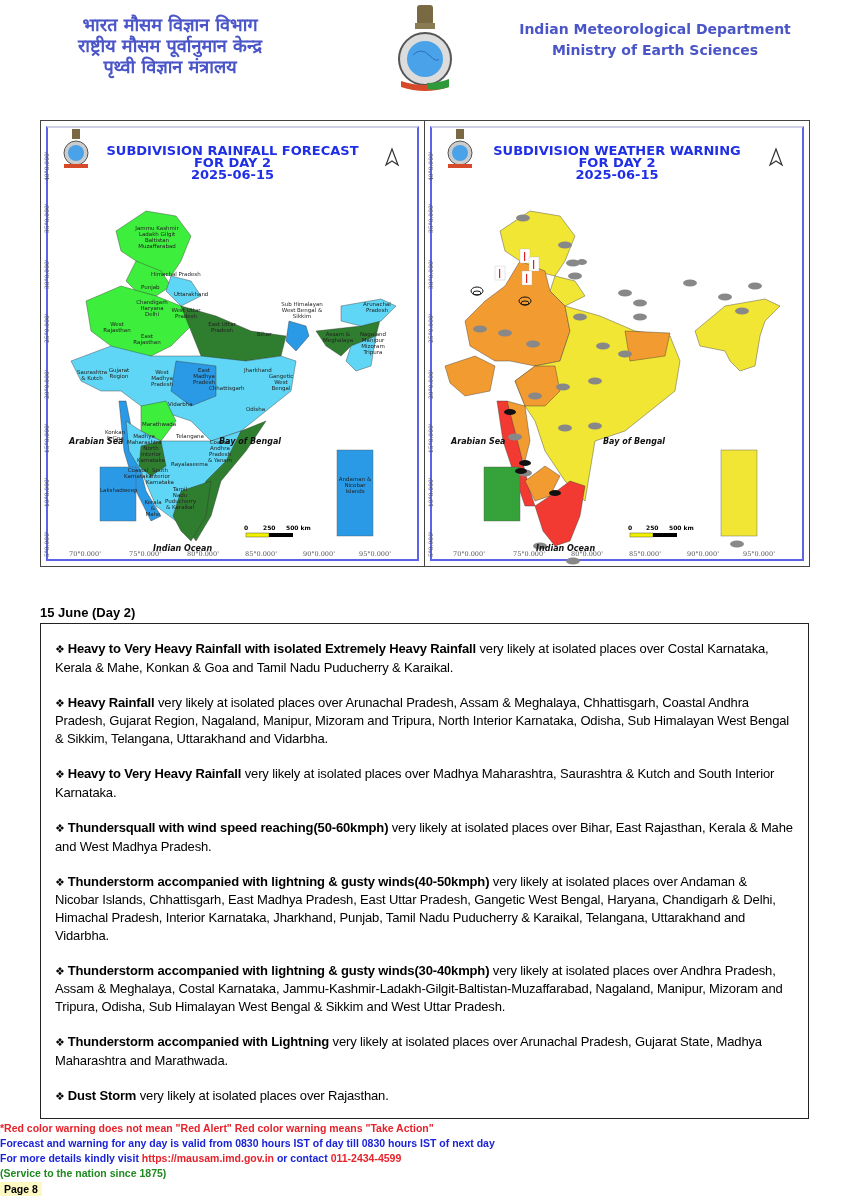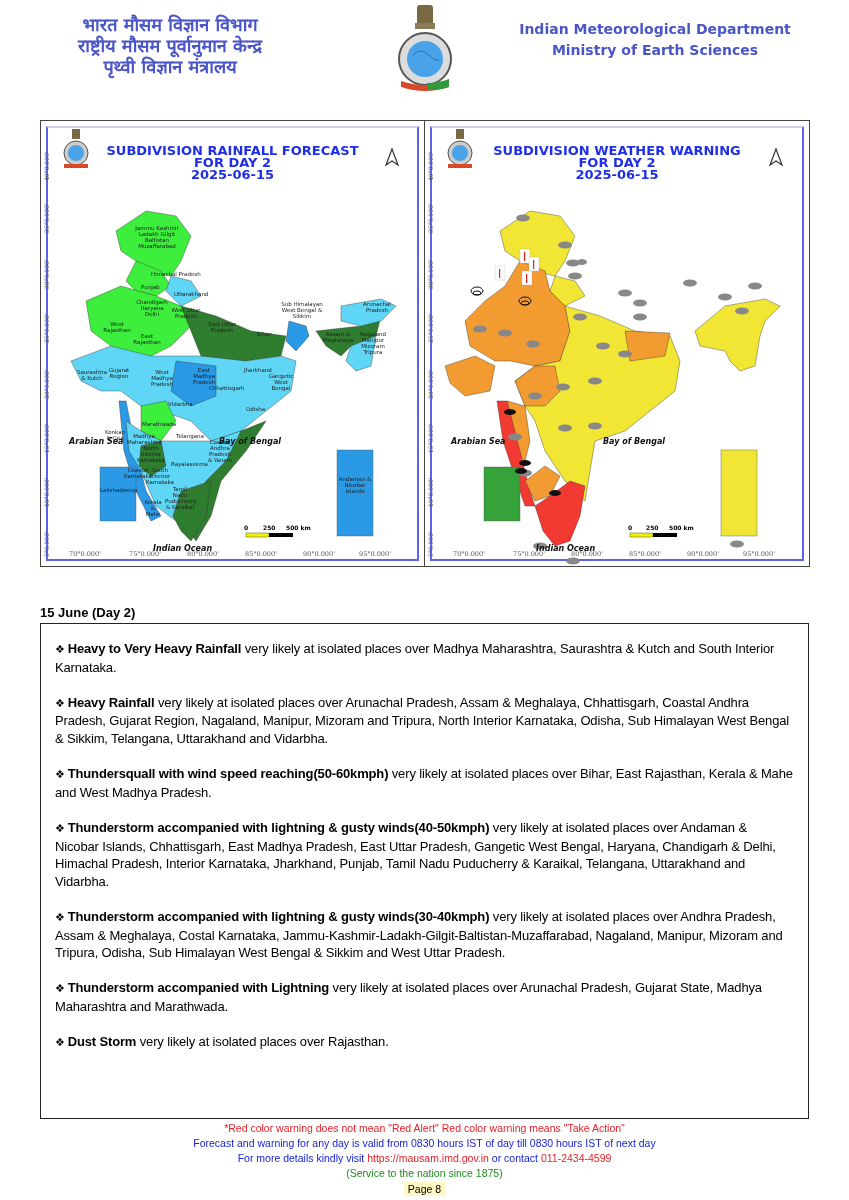--- a/index.html
+++ b/index.html
@@ -29,21 +29,21 @@
 
   
   .day-head { position: absolute; left: 40px; top: 605px; font-weight: bold; font-size: 13px; color: #000;
     font-family: "Liberation Sans", sans-serif; }
   .warn-box { position: absolute; left: 40px; top: 623px; width: 769px; height: 496px; border: 1.5px solid #222; padding: 16px 14px 0 14px; }
   .warn-item { font-size: 13px; line-height: 17.6px; margin-bottom: 17.6px; font-family: "Liberation Sans", sans-serif; letter-spacing: -0.15px; }
   .warn-item b { font-weight: bold; }
   .bullet { font-size: 11px; margin-right: 3px; }
 
   
-  .footer { position: absolute; left: 0; top: 1121px; width: 849px; text-align: center; font-weight: normal; font-size: 10.5px; line-height: 15px; font-family: "Liberation Sans", sans-serif; }
+  .footer { position: absolute; left: 0; top: 1121px; width: 849px; font-weight: bold; font-size: 10.5px; line-height: 15px; font-family: "Liberation Sans", sans-serif; }
   .f-red { color: #e8212a; }
   .f-blue { color: #1a23d8; }
   .f-green { color: #1f8a1f; }
   .page-badge { display: inline-block; background: #fef9c3; color: #000; padding: 0 4px; margin-top: 1px; line-height: 14px; }
 </style>
 </head>
 <body>
 
 <div class="hdr-hindi">
   <div>भारत मौसम विज्ञान विभाग</div>
@@ -303,22 +303,23 @@
     <div class="sea" style="left:111px; top:423px">Indian Ocean</div>
     <div class="scale-lbl" style="left:203px; top:403px">0</div>
     <div class="scale-lbl" style="left:221px; top:403px">250</div>
     <div class="scale-lbl" style="left:244px; top:403px">500 km</div>
   </div>
 </div>
 
 <div class="day-head">15 June (Day 2)</div>
 
 <div class="warn-box" id="warn-box">
+    <div class="warn-item"><span class="bullet">❖</span><b>Heavy to Very Heavy Rainfall with isolated Extremely Heavy Rainfall</b><span> very likely at isolated places over Costal Karnataka, Kerala &amp; Mahe, Konkan &amp; Goa and Tamil Nadu Puducherry &amp; Karaikal.</span></div>
+    <div class="warn-item"><span class="bullet">❖</span><b>Heavy Rainfall</b><span> very likely at isolated places over Arunachal Pradesh, Assam &amp; Meghalaya, Chhattisgarh, Coastal Andhra Pradesh, Gujarat Region, Nagaland, Manipur, Mizoram and Tripura, North Interior Karnataka, Odisha, Sub Himalayan West Bengal &amp; Sikkim, Telangana, Uttarakhand and Vidarbha.</span></div>
     <div class="warn-item"><span class="bullet">❖</span><b>Heavy to Very Heavy Rainfall</b><span> very likely at isolated places over Madhya Maharashtra, Saurashtra &amp; Kutch and South Interior Karnataka.</span></div>
-    <div class="warn-item"><span class="bullet">❖</span><b>Heavy Rainfall</b><span> very likely at isolated places over Arunachal Pradesh, Assam &amp; Meghalaya, Chhattisgarh, Coastal Andhra Pradesh, Gujarat Region, Nagaland, Manipur, Mizoram and Tripura, North Interior Karnataka, Odisha, Sub Himalayan West Bengal &amp; Sikkim, Telangana, Uttarakhand and Vidarbha.</span></div>
     <div class="warn-item"><span class="bullet">❖</span><b>Thundersquall with wind speed reaching(50-60kmph)</b><span> very likely at isolated places over Bihar, East Rajasthan, Kerala &amp; Mahe and West Madhya Pradesh.</span></div>
     <div class="warn-item"><span class="bullet">❖</span><b>Thunderstorm accompanied with lightning &amp; gusty winds(40-50kmph)</b><span> very likely at isolated places over Andaman &amp; Nicobar Islands, Chhattisgarh, East Madhya Pradesh, East Uttar Pradesh, Gangetic West Bengal, Haryana, Chandigarh &amp; Delhi, Himachal Pradesh, Interior Karnataka, Jharkhand, Punjab, Tamil Nadu Puducherry &amp; Karaikal, Telangana, Uttarakhand and Vidarbha.</span></div>
     <div class="warn-item"><span class="bullet">❖</span><b>Thunderstorm accompanied with lightning &amp; gusty winds(30-40kmph)</b><span> very likely at isolated places over Andhra Pradesh, Assam &amp; Meghalaya, Costal Karnataka, Jammu-Kashmir-Ladakh-Gilgit-Baltistan-Muzaffarabad, Nagaland, Manipur, Mizoram and Tripura, Odisha, Sub Himalayan West Bengal &amp; Sikkim and West Uttar Pradesh.</span></div>
     <div class="warn-item"><span class="bullet">❖</span><b>Thunderstorm accompanied with Lightning</b><span> very likely at isolated places over Arunachal Pradesh, Gujarat State, Madhya Maharashtra and Marathwada.</span></div>
     <div class="warn-item"><span class="bullet">❖</span><b>Dust Storm</b><span> very likely at isolated places over Rajasthan.</span></div>
   </div>
 
 <div class="footer">
   <div class="f-red">*Red color warning does not mean "Red Alert" Red color warning means "Take Action"</div>
   <div class="f-blue">Forecast and warning for any day is valid from 0830 hours IST of day till 0830 hours IST of next day</div>

